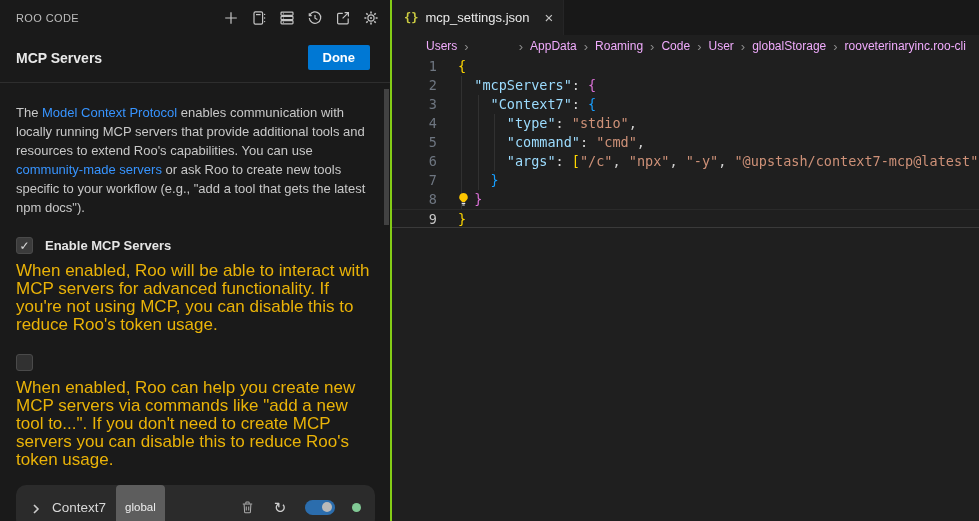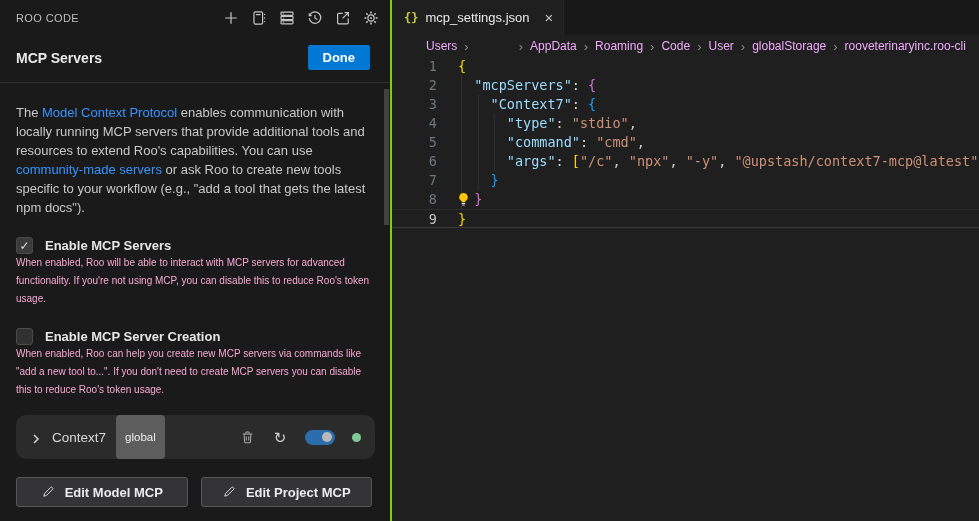--- a/index.html
+++ b/index.html
@@ -30,21 +30,21 @@
   .panel-body { padding:20px 18px 0 16px; }
   .intro { color:#c8c8c8; font-size:13px; line-height:19px; width:360px; }
   .intro a { color:#3794ff; text-decoration:none; cursor:pointer; }
 
   .check-row { display:flex; align-items:center; gap:12px; margin-top:20px; }
   .checkbox { width:17px; height:17px; border-radius:3px; background:#3b3b3b;
               border:1px solid #4a4a4a; color:#d8d8d8; font-size:12px;
               display:flex; align-items:center; justify-content:center; cursor:pointer; }
   .checkbox.unchecked { background:#313131; color:transparent; }
   .check-label { color:#e6e6e6; font-size:13px; font-weight:bold; }
-  .check-desc { color:#f9a8d4; font-size:10px; line-height:18px; width:356px; }
+  .check-desc { color:#eab308; font-size:17px; line-height:18px; margin-top:8px; width:356px; }
 
   .server-card { margin-top:16px; width:359px; height:44px; background:#2b2b2b;
                  border-radius:10px; display:flex; align-items:center; padding:0 14px; }
   .chev { width:12px; height:12px; margin-right:10px; cursor:pointer; flex:none; }
   .chev svg { stroke:#cccccc; fill:none; stroke-width:1.6; }
   .server-name { color:#d8d8d8; font-size:13.5px; margin-right:10px; }
   .scope-badge { background:#5d5d5d; color:#eeeeee; font-size:11.5px; padding:16px 9px;
                  border-radius:4px; }
   .card-right { margin-left:auto; display:flex; align-items:center; gap:17px; }
   .card-icon { width:16px; height:16px; display:flex; align-items:center; justify-content:center;
@@ -166,21 +166,20 @@
       <p class="intro"><span>The </span><a>Model Context Protocol</a><span> enables communication with locally running MCP servers that provide additional tools and resources to extend Roo's capabilities. You can use </span><a>community-made servers</a><span> or ask Roo to create new tools specific to your workflow (e.g., "add a tool that gets the latest npm docs").</span></p>
 
       <div class="check-row">
         <span class="checkbox" id="cb-servers">✓</span>
         <span class="check-label">Enable MCP Servers</span>
       </div>
       <p class="check-desc">When enabled, Roo will be able to interact with MCP servers for advanced functionality. If you're not using MCP, you can disable this to reduce Roo's token usage.</p>
 
       <div class="check-row">
         <span class="checkbox unchecked" id="cb-creation"></span>
-        <span class="check-label">Enable MCP Server Creation</span>
       </div>
       <p class="check-desc">When enabled, Roo can help you create new MCP servers via commands like "add a new tool to...". If you don't need to create MCP servers you can disable this to reduce Roo's token usage.</p>
 
       <div class="server-card">
         <span class="chev">
           <svg width="12" height="12" viewBox="0 0 12 12">
             <path d="M4 2l4 4-4 4"></path>
           </svg>
         </span>
         <span class="server-name">Context7</span>

